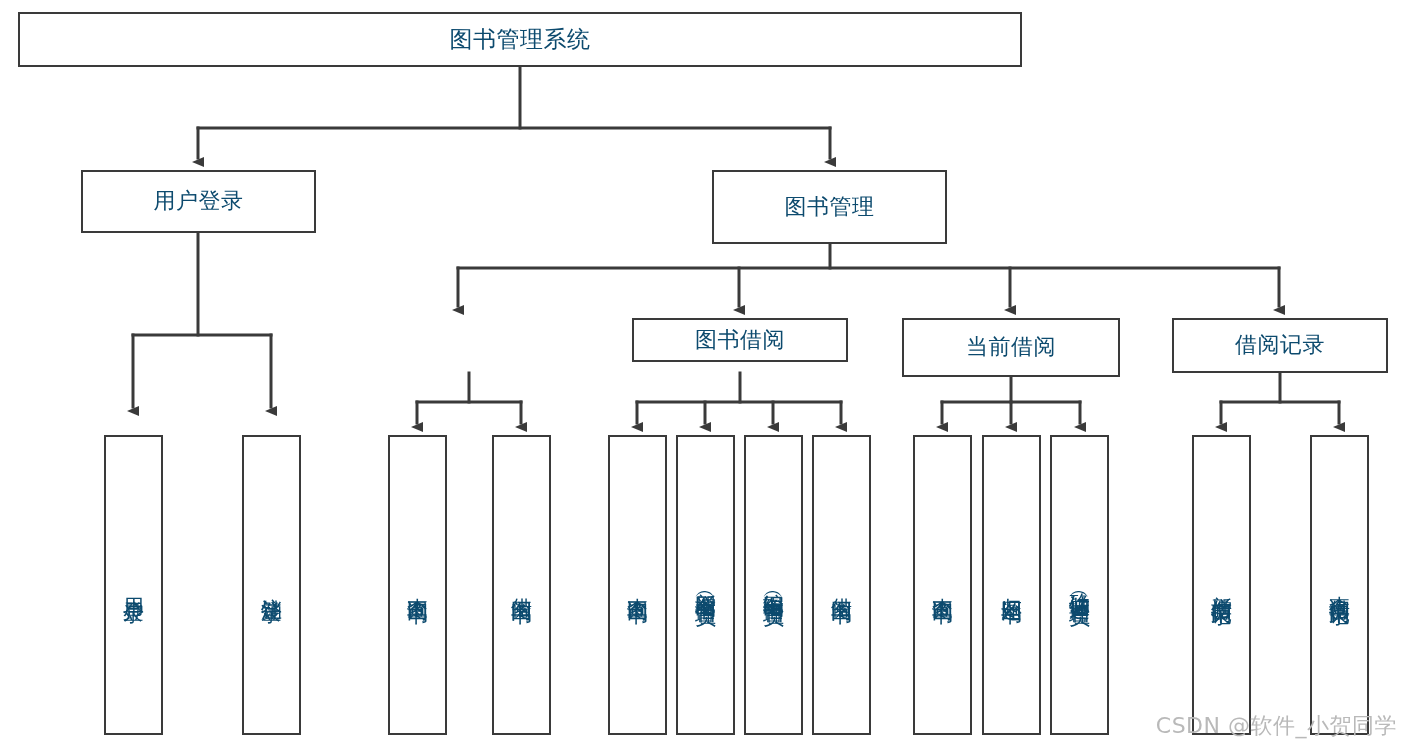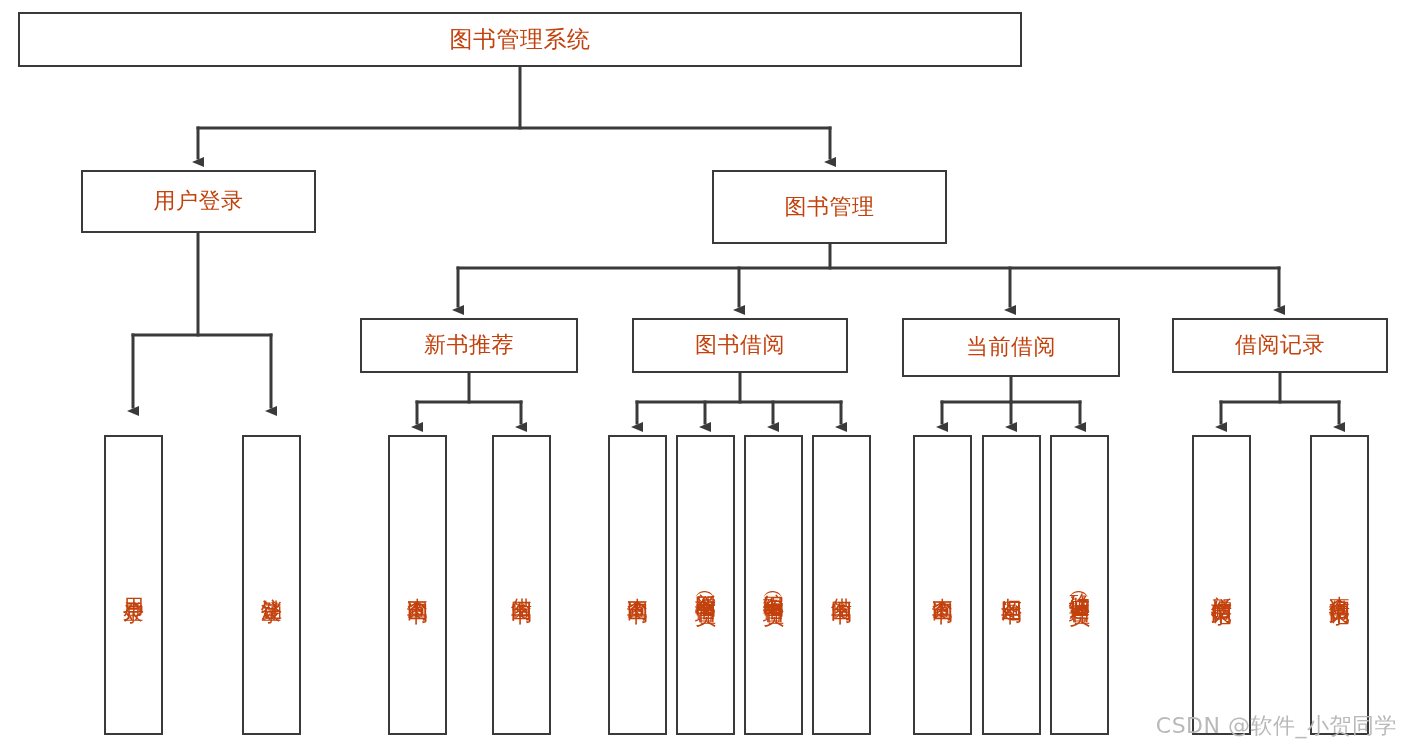--- a/index.html
+++ b/index.html
@@ -29,21 +29,21 @@
   }
   
   .node {
     position: absolute;
     box-sizing: border-box;
     background: #ffffff;
     border: 2px solid #3a3a3a;
     display: flex;
     align-items: center;
     justify-content: center;
-    color: #c2410c;
+    color: #0c4a6e;
   }
   .node-label {
     display: block;
     white-space: pre;
     letter-spacing: 0.5px;
   }
   
   .node.horiz .node-label {
     writing-mode: horizontal-tb;
     font-size: 22px;
@@ -140,25 +140,22 @@
   </div>
 
   <div class="node horiz" style="left:81px; top:170px; width:235px; height:63px;">
     <span class="node-label">用户登录</span>
   </div>
 
   <div class="node horiz" style="left:712px; top:170px; width:235px; height:74px;">
     <span class="node-label">图书管理</span>
   </div>
 
-  <div class="node horiz" style="left:360px; top:318px; width:218px; height:55px;">
-    <span class="node-label">新书推荐</span>
-  </div>
-
-  <div class="node horiz" style="left:632px; top:318px; width:216px; height:55px;">
+
+  <div class="node horiz" style="left:632px; top:318px; width:216px; height:44px;">
     <span class="node-label">图书借阅</span>
   </div>
 
   <div class="node horiz" style="left:902px; top:318px; width:218px; height:59px;">
     <span class="node-label">当前借阅</span>
   </div>
 
   <div class="node horiz" style="left:1172px; top:318px; width:216px; height:55px;">
     <span class="node-label">借阅记录</span>
   </div>

